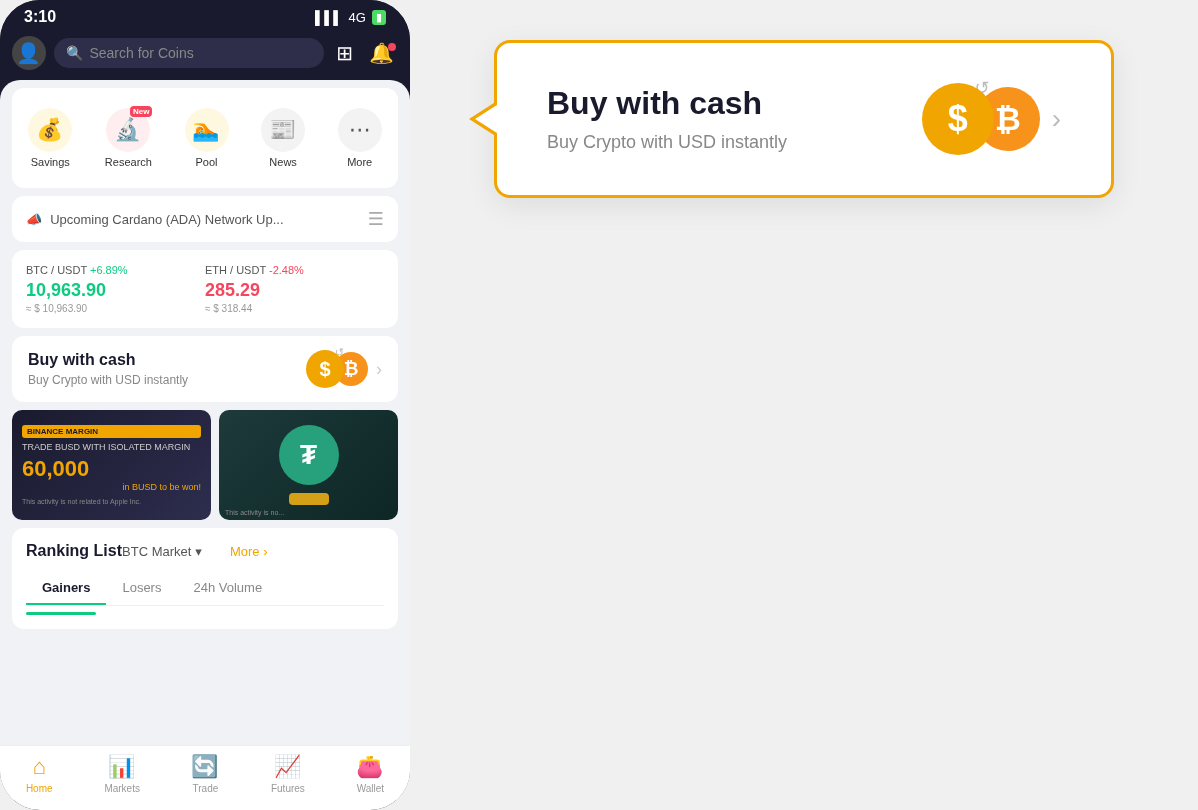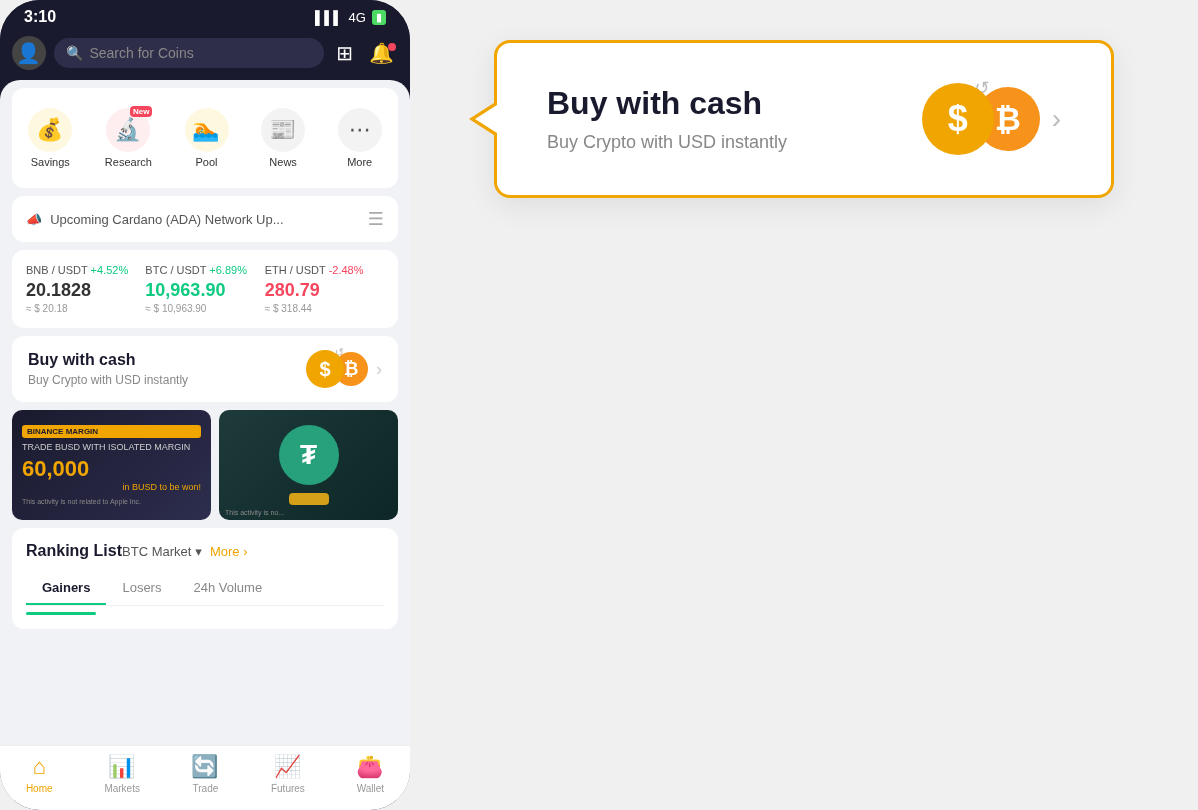--- a/index.html
+++ b/index.html
@@ -598,40 +598,32 @@
       <div class="announcement-content">
         <span>📣</span>
         <span>Upcoming Cardano (ADA) Network Up...</span>
       </div>
       <span style="color:#aaa;font-size:18px;">☰</span>
     </div>
 
     <div class="price-ticker">
       <div class="ticker-item">
         <div class="ticker-pair">
-          <span>BNB / USDT</span>
-          <span class="ticker-change-pos">+4.52%</span>
-        </div>
-        <div class="ticker-price">20.1828</div>
-        <div class="ticker-usd">≈ $ 20.18</div>
-      </div>
-      <div class="ticker-item">
-        <div class="ticker-pair">
           <span>BTC / USDT</span>
           <span class="ticker-change-pos">+6.89%</span>
         </div>
         <div class="ticker-price ticker-price-green">10,963.90</div>
         <div class="ticker-usd">≈ $ 10,963.90</div>
       </div>
       <div class="ticker-item">
         <div class="ticker-pair">
           <span>ETH / USDT</span>
           <span class="ticker-change-neg">-2.48%</span>
         </div>
-        <div class="ticker-price ticker-price-red">280.79</div>
+        <div class="ticker-price ticker-price-red">285.29</div>
         <div class="ticker-usd">≈ $ 318.44</div>
       </div>
     </div>
 
     <div class="buy-cash-card">
       <div class="buy-cash-left">
         <div class="title">Buy with cash</div>
         <div class="subtitle">Buy Crypto with USD instantly</div>
       </div>
       <div style="display:flex;align-items:center;">
@@ -657,21 +649,21 @@
           <div class="tether-big">₮</div>
           <div style="width:40px;height:12px;background:#d4a017;border-radius:4px;margin-top:4px;"></div>
         </div>
         <div class="tether-disclaimer">This activity is no...</div>
       </div>
     </div>
 
     <div class="ranking-section">
       <div class="ranking-header">
         <span class="ranking-title">Ranking List</span>
-        <div style="display:flex;align-items:center;gap:8px;">
+        <div style="display:flex;align-items:center;gap:28px;">
           <div class="ranking-market">
             <span>BTC Market</span>
             <span>▾</span>
           </div>
           <span class="ranking-more">
             <span>More</span> ›
           </span>
         </div>
       </div>
       <div class="ranking-tabs">

